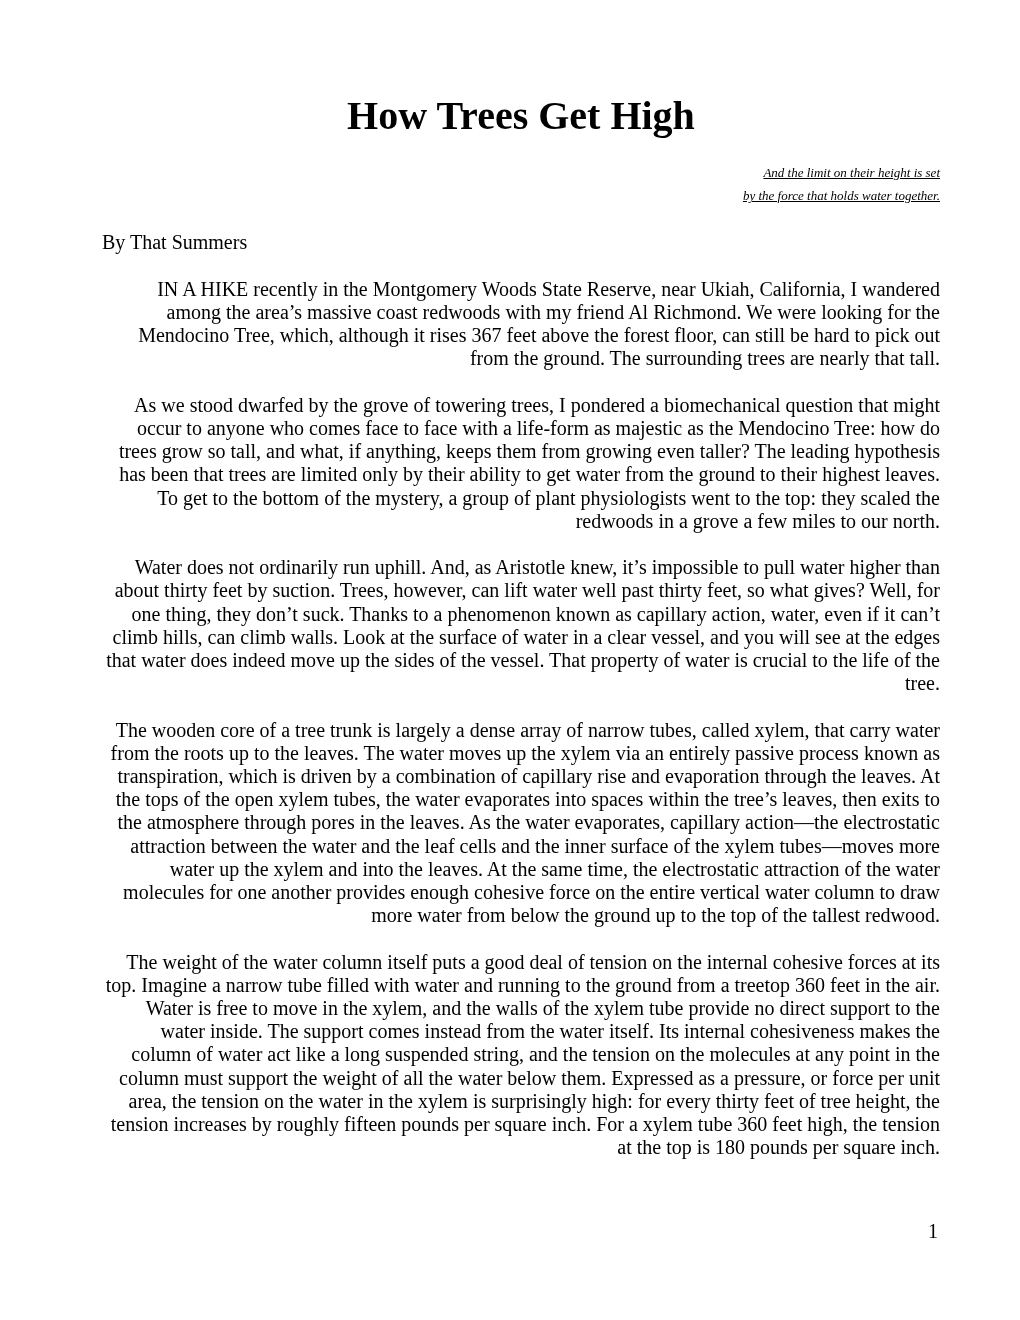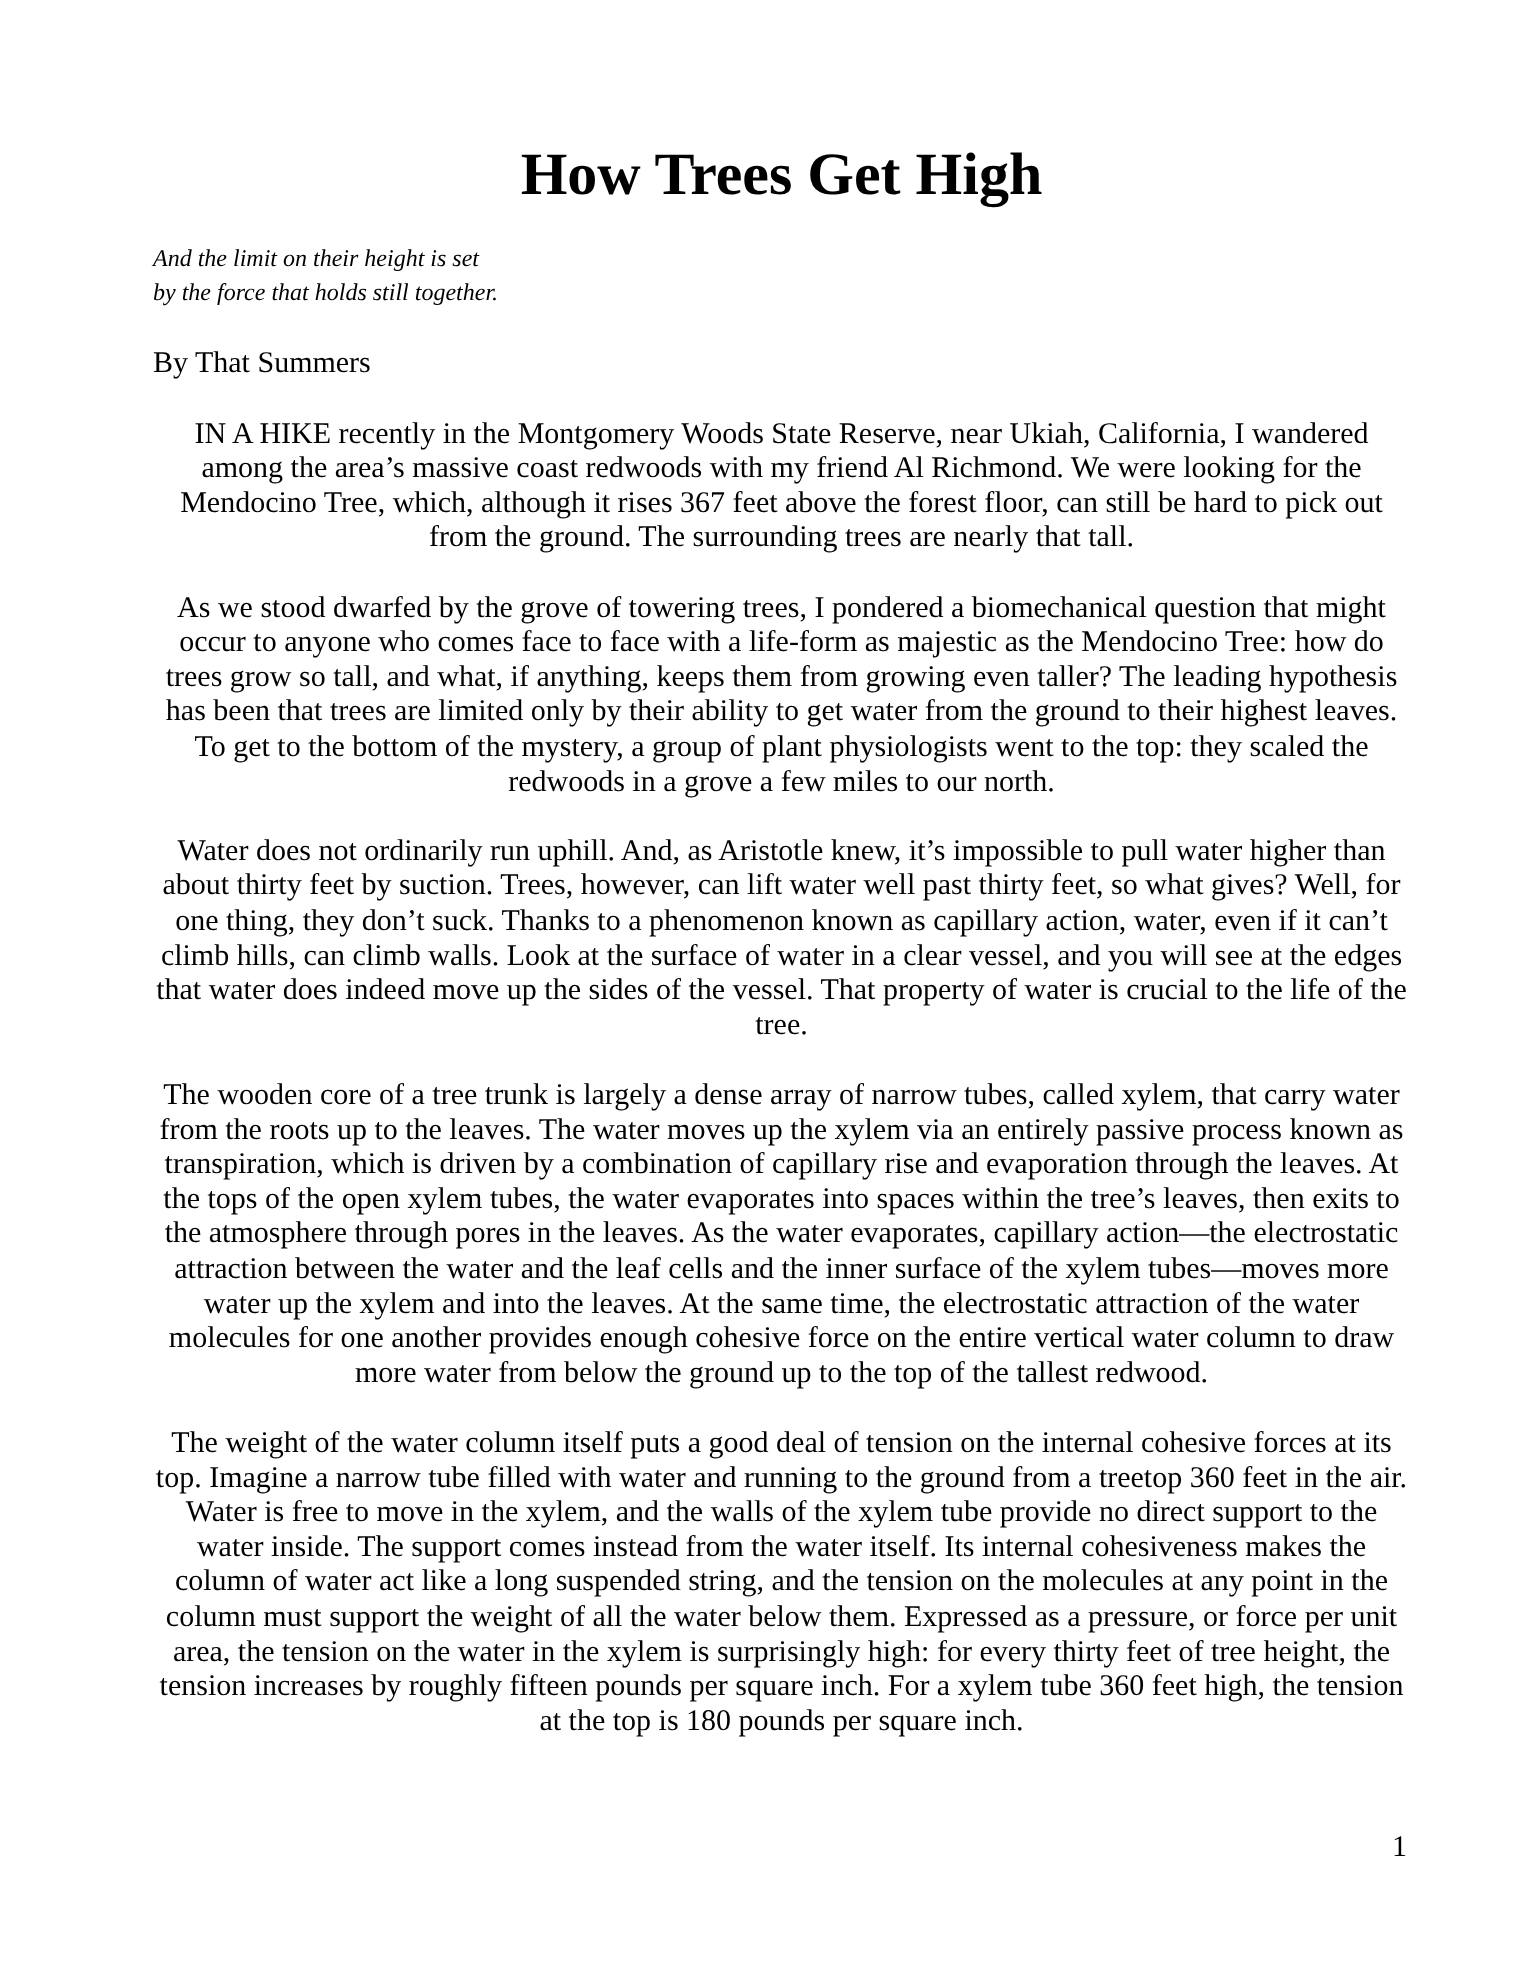--- a/index.html
+++ b/index.html
@@ -25,54 +25,55 @@
   .title {
     margin: 0;
     font-size: 40px;
     line-height: 42px;
     font-weight: bold;
     text-align: center;
     letter-spacing: 0px;
   }
   .subtitle {
     margin-top: 24px;
-    font-size: 16px;
+    font-size: 13px;
     line-height: 23.2px;
     font-style: italic;
-    text-align: left;
+    text-align: right;
+    text-decoration: underline;
   }
   .byline {
     margin-top: 24px;
     font-size: 20px;
     line-height: 23.2px;
   }
   .para {
     margin: 23.2px 0 0 0;
     font-size: 20px;
     line-height: 23.2px;
-    text-align: center;
+    text-align: right;
   }
   .page-number {
     position: absolute;
     right: 82px;
     bottom: 60px;
     font-size: 20px;
     line-height: 23.2px;
   }
 </style>
 </head>
 <body>
 
 <div class="page">
 
   <h1 class="title">How Trees Get High</h1>
 
   <div class="subtitle">
     <div>And the limit on their height is set</div>
-    <div>by the force that holds still together.</div>
+    <div>by the force that holds water together.</div>
   </div>
 
   <div class="byline">By That Summers</div>
 
   <p class="para">IN A HIKE recently in the Montgomery Woods State Reserve, near Ukiah, California, I wandered among the area’s massive coast redwoods with my friend Al Richmond. We were looking for the Mendocino Tree, which, although it rises 367 feet above the forest floor, can still be hard to pick out from the ground. The surrounding trees are nearly that tall.</p>
 
   <p class="para">As we stood dwarfed by the grove of towering trees, I pondered a biomechanical question that might occur to anyone who comes face to face with a life-form as majestic as the Mendocino Tree: how do trees grow so tall, and what, if anything, keeps them from growing even taller? The leading hypothesis has been that trees are limited only by their ability to get water from the ground to their highest leaves. To get to the bottom of the mystery, a group of plant physiologists went to the top: they scaled the redwoods in a grove a few miles to our north.</p>
 
   <p class="para">Water does not ordinarily run uphill. And, as Aristotle knew, it’s impossible to pull water higher than about thirty feet by suction. Trees, however, can lift water well past thirty feet, so what gives? Well, for one thing, they don’t suck. Thanks to a phenomenon known as capillary action, water, even if it can’t climb hills, can climb walls. Look at the surface of water in a clear vessel, and you will see at the edges that water does indeed move up the sides of the vessel. That property of water is crucial to the life of the tree.</p>
 

